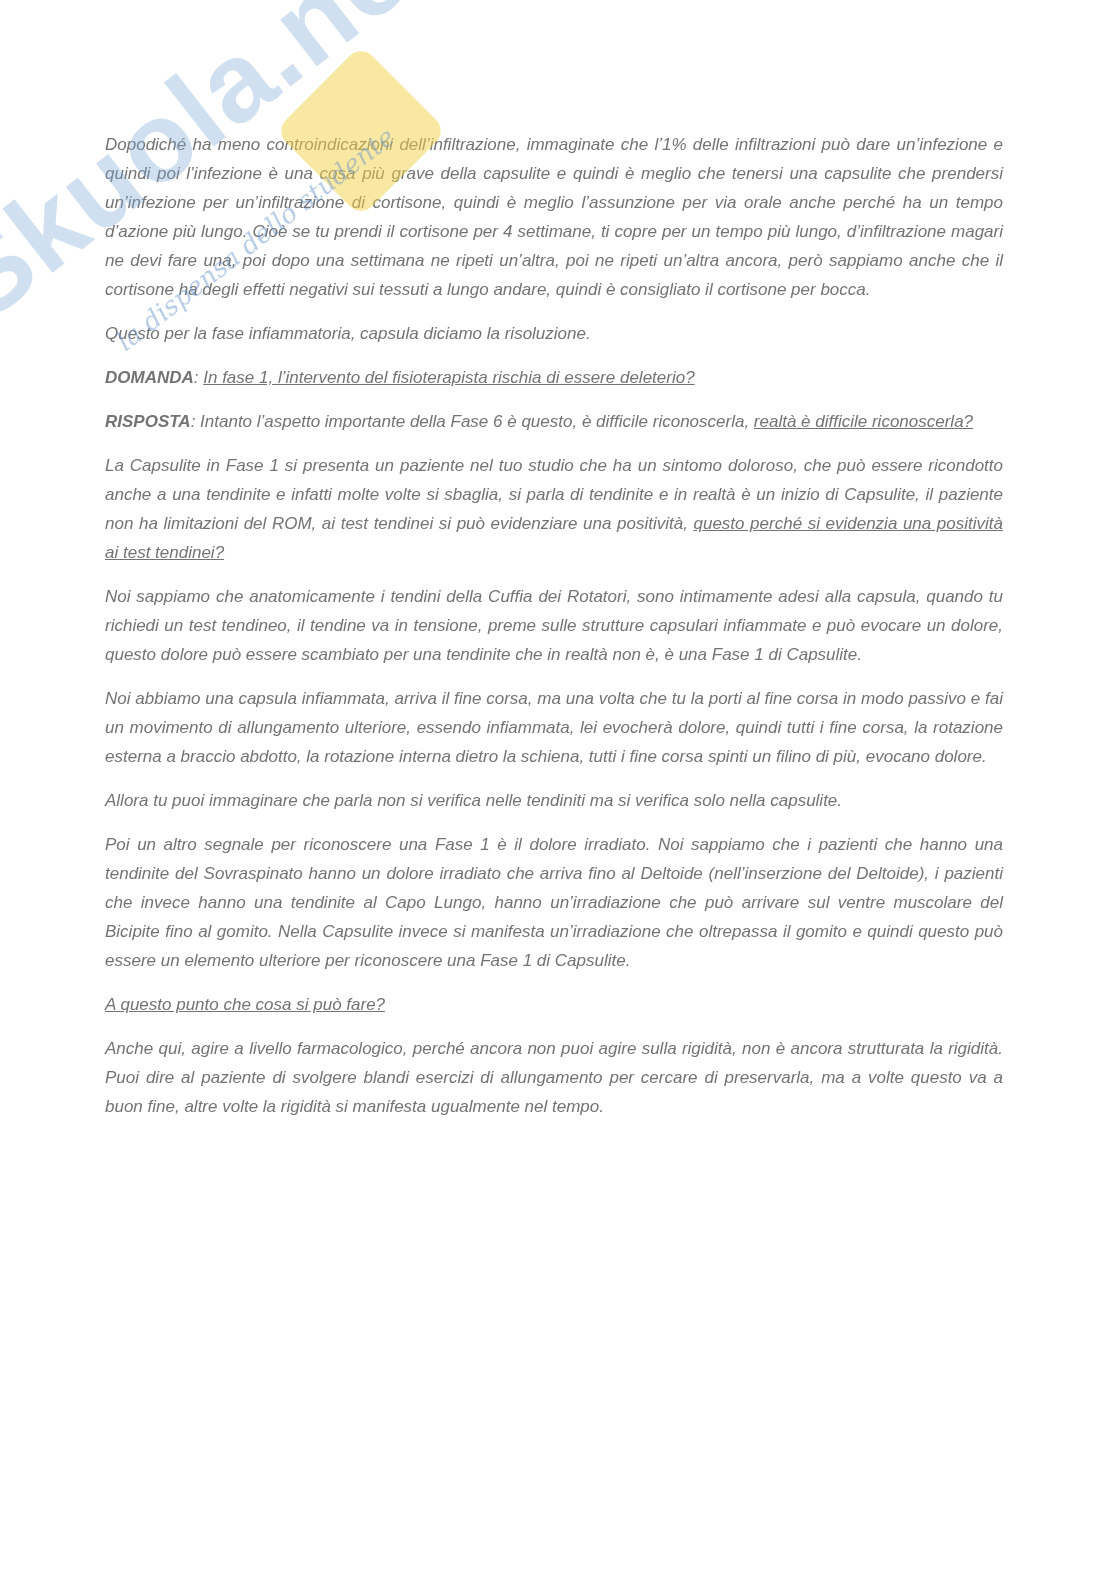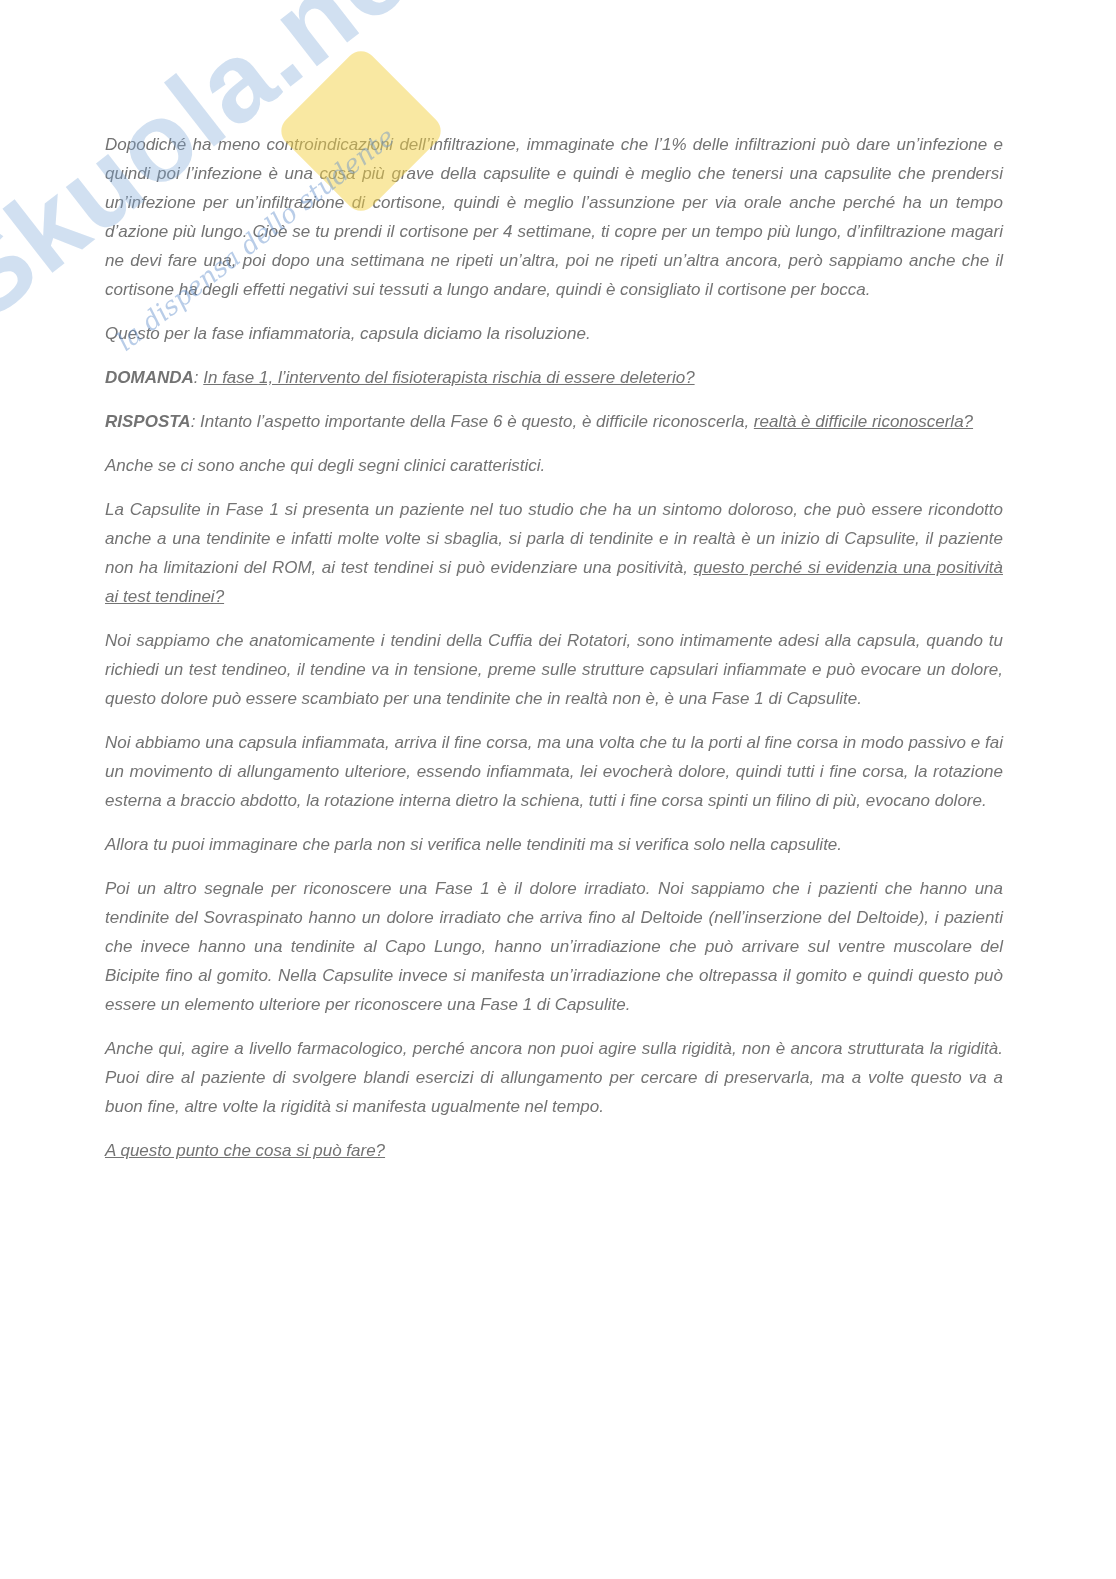--- a/index.html
+++ b/index.html
@@ -95,23 +95,22 @@
     <div class="wm-brand">Skuola.net</div>
     <div class="wm-diamond"></div>
     <div class="wm-tagline">la dispensa dello studente</div>
   </div>
 
   <div class="doc" id="doc-body">
       <p class="para"><span>Dopodiché ha meno controindicazioni dell’infiltrazione, immaginate che l’1% delle infiltrazioni può dare un’infezione e quindi poi l’infezione è una cosa più grave della capsulite e quindi è meglio che tenersi una capsulite che prendersi un’infezione per un’infiltrazione di cortisone, quindi è meglio l’assunzione per via orale anche perché ha un tempo d’azione più lungo. Cioè se tu prendi il cortisone per 4 settimane, ti copre per un tempo più lungo, d’infiltrazione magari ne devi fare una, poi dopo una settimana ne ripeti un’altra, poi ne ripeti un’altra ancora, però sappiamo anche che il cortisone ha degli effetti negativi sui tessuti a lungo andare, quindi è consigliato il cortisone per bocca.</span></p>
       <p class="para"><span>Questo per la fase infiammatoria, capsula diciamo la risoluzione.</span></p>
       <p class="para"><span class="bold">DOMANDA</span><span>: </span><span class="underline">In fase 1, l’intervento del fisioterapista rischia di essere deleterio?</span></p>
       <p class="para"><span class="bold">RISPOSTA</span><span>: Intanto l’aspetto importante della Fase 6 è questo, è difficile riconoscerla, </span><span class="underline">realtà è difficile riconoscerla?</span></p>
-      <p class="para"><span>Anche se ci sono anche qui degli segni clinici caratteristici.</span></p>
       <p class="para"><span>La Capsulite in Fase 1 si presenta un paziente nel tuo studio che ha un sintomo doloroso, che può essere ricondotto anche a una tendinite e infatti molte volte si sbaglia, si parla di tendinite e in realtà è un inizio di Capsulite, il paziente non ha limitazioni del ROM, ai test tendinei si può evidenziare una positività, </span><span class="underline">questo perché si evidenzia una positività ai test tendinei?</span></p>
       <p class="para"><span>Noi sappiamo che anatomicamente i tendini della Cuffia dei Rotatori, sono intimamente adesi alla capsula, quando tu richiedi un test tendineo, il tendine va in tensione, preme sulle strutture capsulari infiammate e può evocare un dolore, questo dolore può essere scambiato per una tendinite che in realtà non è, è una Fase 1 di Capsulite.</span></p>
       <p class="para"><span>Noi abbiamo una capsula infiammata, arriva il fine corsa, ma una volta che tu la porti al fine corsa in modo passivo e fai un movimento di allungamento ulteriore, essendo infiammata, lei evocherà dolore, quindi tutti i fine corsa, la rotazione esterna a braccio abdotto, la rotazione interna dietro la schiena, tutti i fine corsa spinti un filino di più, evocano dolore.</span></p>
       <p class="para"><span>Allora tu puoi immaginare che parla non si verifica nelle tendiniti ma si verifica solo nella capsulite.</span></p>
       <p class="para"><span>Poi un altro segnale per riconoscere una Fase 1 è il dolore irradiato. Noi sappiamo che i pazienti che hanno una tendinite del Sovraspinato hanno un dolore irradiato che arriva fino al Deltoide (nell’inserzione del Deltoide), i pazienti che invece hanno una tendinite al Capo Lungo, hanno un’irradiazione che può arrivare sul ventre muscolare del Bicipite fino al gomito. Nella Capsulite invece si manifesta un’irradiazione che oltrepassa il gomito e quindi questo può essere un elemento ulteriore per riconoscere una Fase 1 di Capsulite.</span></p>
+      <p class="para"><span class="underline">A questo punto che cosa si può fare?</span></p>
       <p class="para"><span>Anche qui, agire a livello farmacologico, perché ancora non puoi agire sulla rigidità, non è ancora strutturata la rigidità. Puoi dire al paziente di svolgere blandi esercizi di allungamento per cercare di preservarla, ma a volte questo va a buon fine, altre volte la rigidità si manifesta ugualmente nel tempo.</span></p>
-      <p class="para"><span class="underline">A questo punto che cosa si può fare?</span></p>
     </div>
 
 </div>
 
 </body></html>

